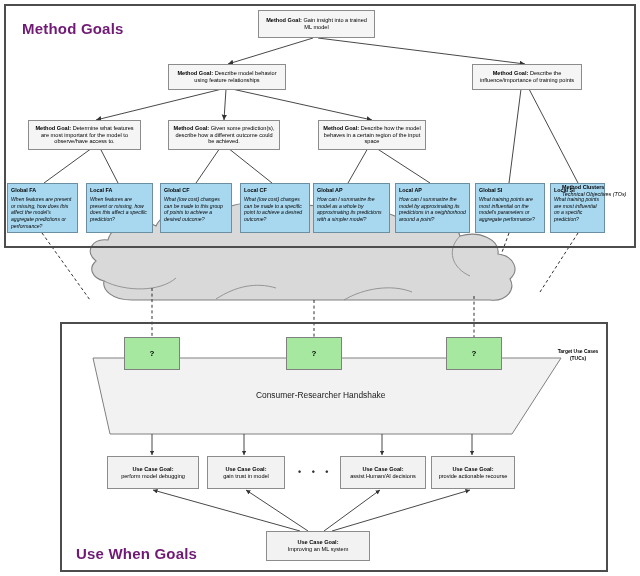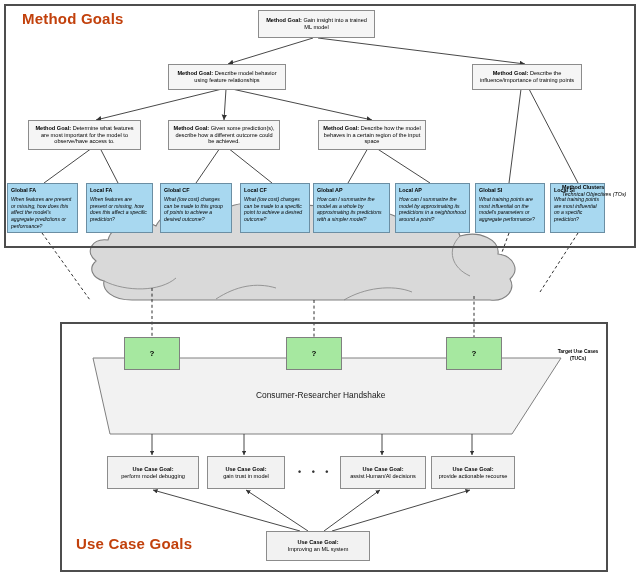--- a/index.html
+++ b/index.html
@@ -6,21 +6,21 @@
   body{width:640px;height:576px;position:relative;overflow:hidden;
        font-family:"Liberation Sans","DejaVu Sans",sans-serif;color:#000;}
   #root{position:absolute;left:0;top:0;width:640px;height:576px;}
 
   svg.edges{position:absolute;left:0;top:0;width:640px;height:576px;pointer-events:none;}
 
   .panel{position:absolute;border:2px solid #4d4d4d;background:transparent;box-sizing:border-box;}
   #panel-method{left:4px;top:4px;width:632px;height:244px;}
   #panel-usecase{left:60px;top:322px;width:548px;height:250px;}
 
-  .panel-title{position:absolute;font-weight:bold;font-size:15px;letter-spacing:.2px;color:#c2410c;}
+  .panel-title{position:absolute;font-weight:bold;font-size:15px;letter-spacing:.2px;color:#701a75;margin-top:10px;}
   #title-method{left:22px;top:10px;}
   #title-usecase{left:76px;top:535px;}
 
   .node{position:absolute;box-sizing:border-box;display:flex;align-items:center;
         justify-content:center;text-align:center;line-height:1.18;}
 
   .mgoal{background:#f5f5f5;border:1px solid #8c8c8c;font-size:5.6px;
          padding:2px 3px;box-shadow:0 0 0 0 transparent;}
   .mgoal b{font-weight:bold;}
 
@@ -138,21 +138,21 @@
       <path d="M308,531 L246,490" marker-end="url(#ah2)"></path>
       <path d="M324,531 L380,490" marker-end="url(#ah2)"></path>
       <path d="M332,531 L470,490" marker-end="url(#ah2)"></path>
     </g>
   </svg>
 
   <div class="panel" id="panel-method"></div>
   <div class="panel" id="panel-usecase"></div>
 
   <div class="panel-title" id="title-method">Method Goals</div>
-  <div class="panel-title" id="title-usecase">Use Case Goals</div>
+  <div class="panel-title" id="title-usecase">Use When Goals</div>
 
   <div class="node mgoal" style="left:258px;top:10px;width:117px;height:28px;">
     <span><b>Method Goal:</b><span> Gain insight into a trained ML model</span></span>
   </div>
 
   <div class="node mgoal" style="left:168px;top:64px;width:118px;height:26px;">
     <span><b>Method Goal:</b><span> Describe model behavior using feature relationships</span></span>
   </div>
 
   <div class="node mgoal" style="left:472px;top:64px;width:110px;height:26px;">

